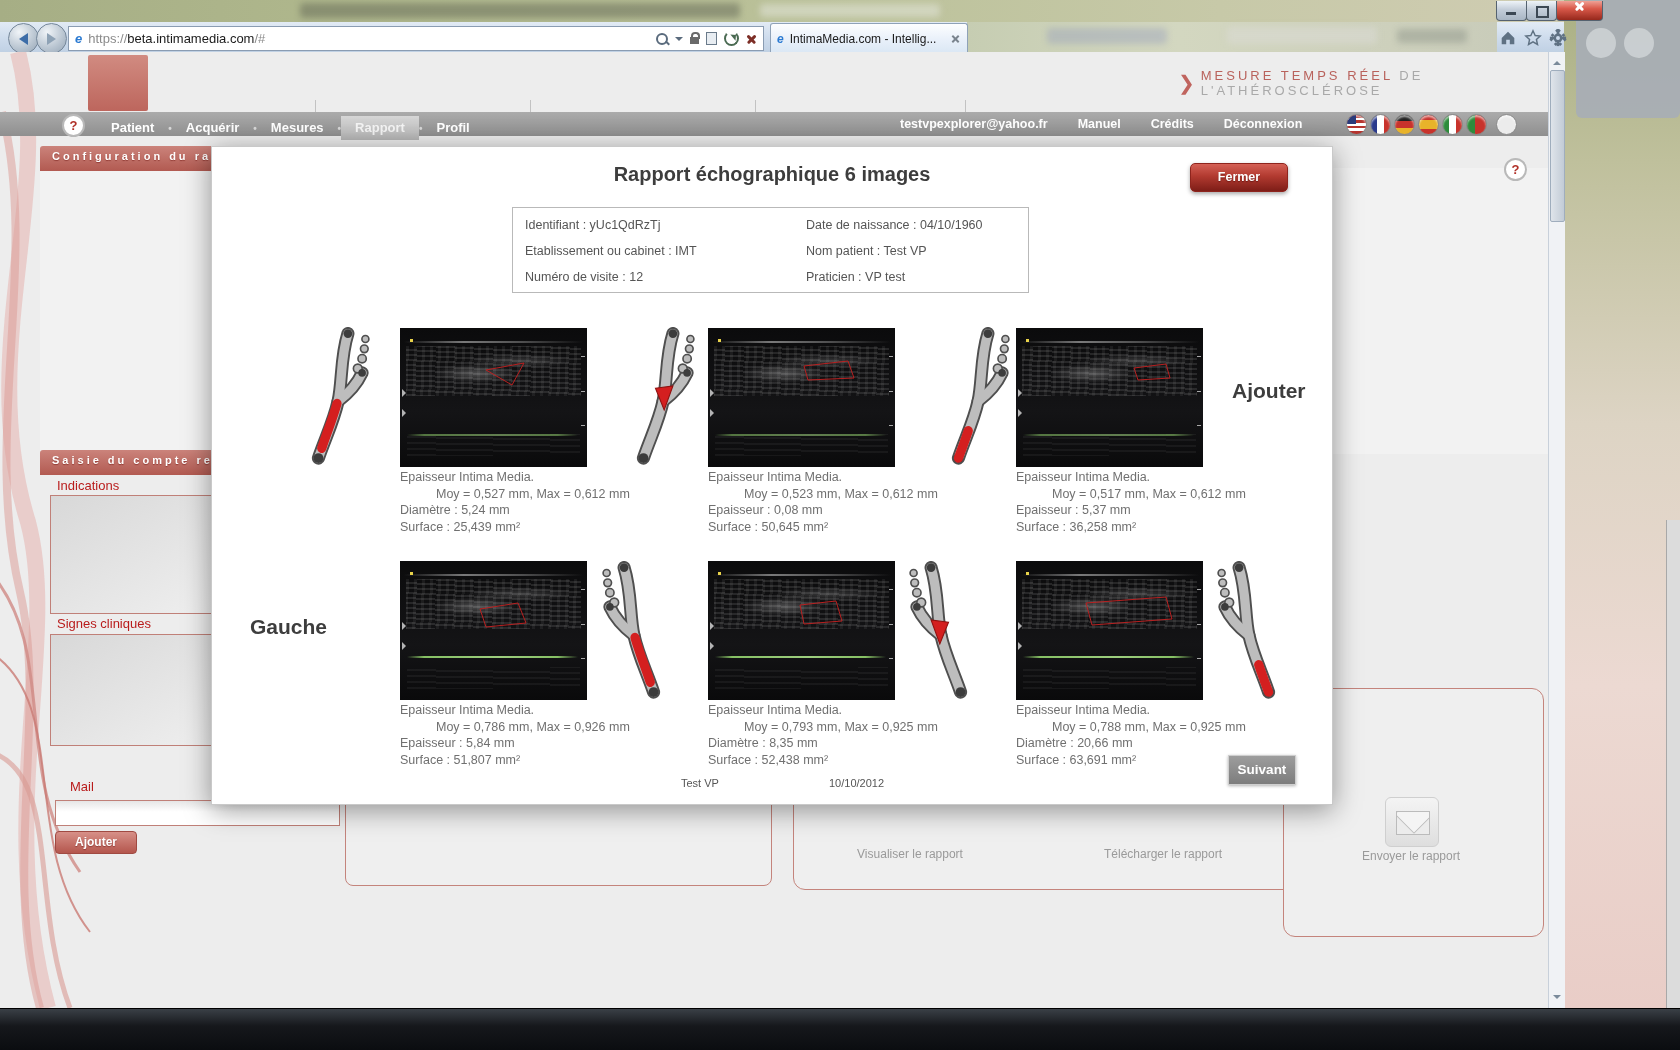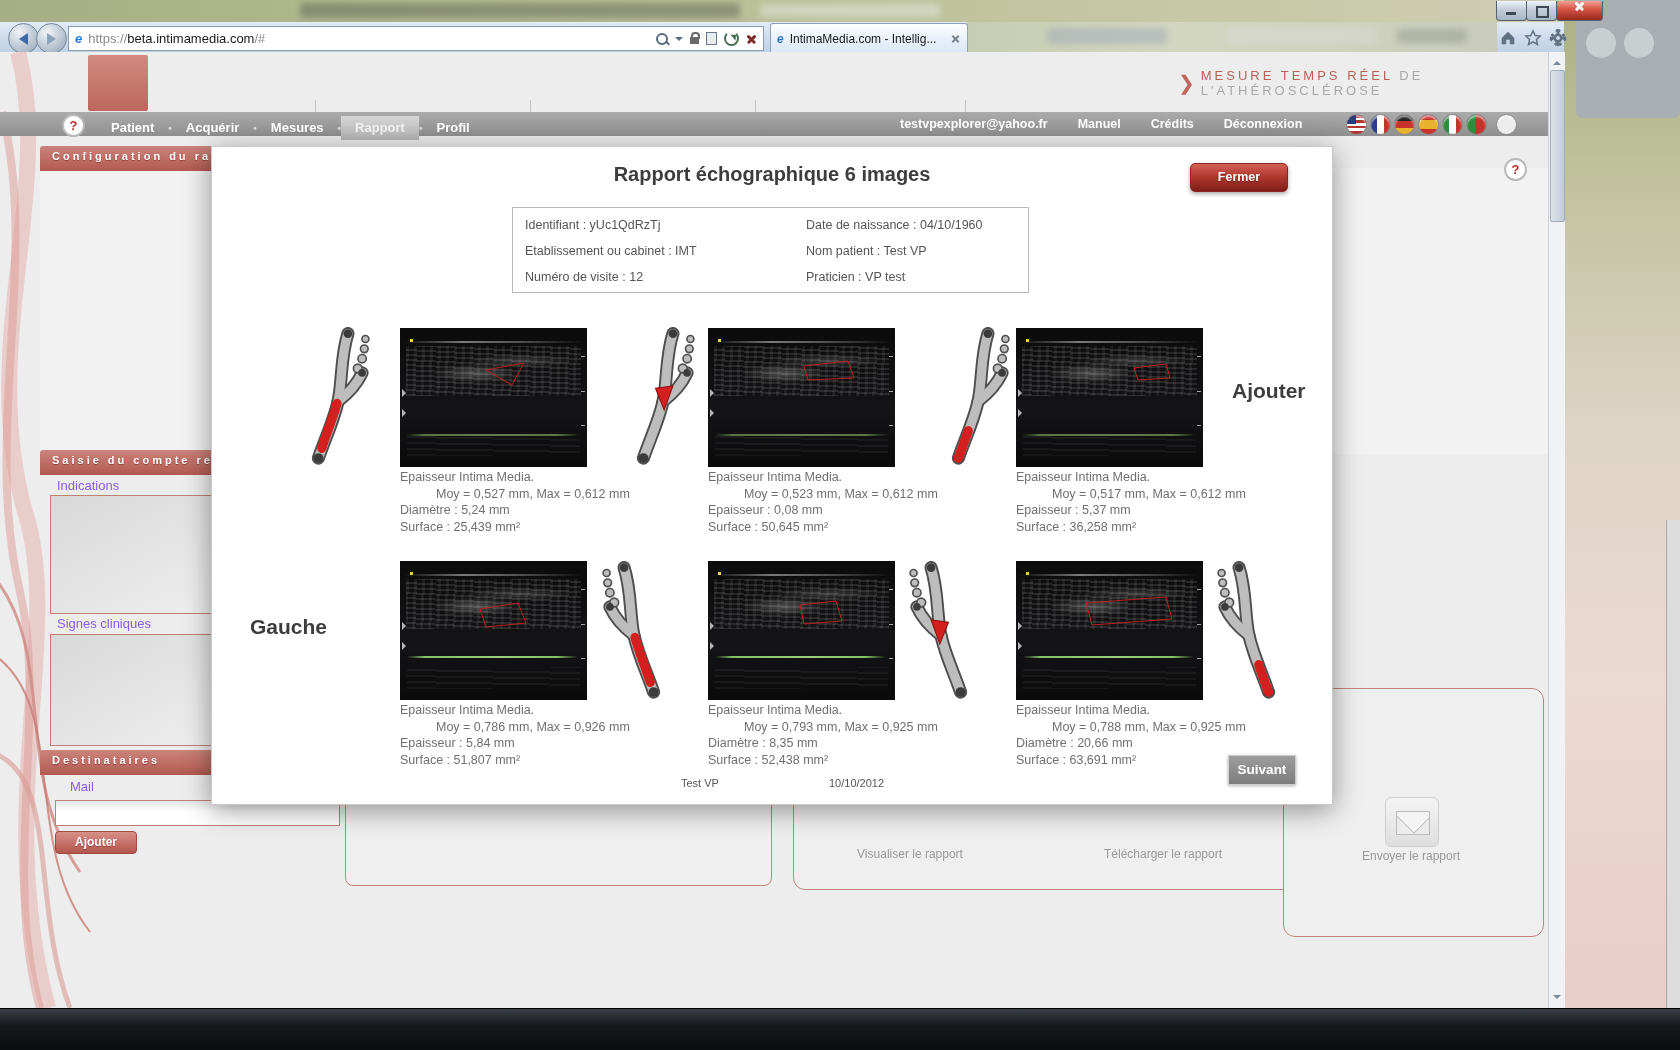--- a/index.html
+++ b/index.html
@@ -115,21 +115,21 @@
   .thumbstrip .mini .strk{position:absolute;left:16px;top:7px;width:70px;height:3px;background:linear-gradient(90deg,#777,#aaa,#666);opacity:.8;}
   .thumbstrip .bt{position:absolute;right:2px;width:14px;height:9px;background:#cfcfcf;border:1px solid #999;}
   .thumbstrip .bt.u{top:1px;} .thumbstrip .bt.d{bottom:1px;}
   .thumbstrip .bt:after{content:"";position:absolute;left:4px;border:3px solid transparent;}
   .thumbstrip .bt.u:after{top:2px;border-bottom-color:#555;}
   .thumbstrip .bt.d:after{top:3px;border-top-color:#555;}
   .pin{position:absolute;width:11px;height:11px;border-radius:50%;border:1px solid #6a6a6a;
     background:radial-gradient(circle at 35% 30%,#e2e2e2,#8f8f8f);}
 
   .pgbox{position:absolute;border:1px solid #c08078;background:linear-gradient(150deg,#d8d8d8,#efefef 75%);}
-  .pglabel{position:absolute;color:#8b5cf6;font-size:13px;}
+  .pglabel{position:absolute;color:#b91c1c;font-size:13px;}
   #mail-input{left:55px;top:748px;width:283px;height:24px;background:linear-gradient(#e6e6e6,#ffffff 45%);border:1px solid #c08078;}
   #btn-ajouter{left:55px;top:779px;width:80px;height:21px;border-radius:4px;border:1px solid #a04a42;
     background:linear-gradient(#d79088,#b4564d);color:#fff;font-size:12px;font-weight:bold;text-align:center;line-height:21px;
     text-shadow:0 1px 1px rgba(100,20,15,.5);}
   .rpanel{position:absolute;border:1px solid #c4847c;border-radius:12px;background:#efefef;}
   #env-box{left:1385px;top:745px;width:52px;height:48px;border-radius:6px;border:1px solid #cfcfcf;
     background:linear-gradient(#f4f4f4,#dedede);}
   #env-box .env{position:absolute;left:10px;top:13px;width:32px;height:22px;background:#ececec;border:1px solid #bbb;overflow:hidden;}
   #env-box .env:before{content:"";position:absolute;left:-2px;top:-12px;width:26px;height:26px;transform:rotate(45deg);border:1px solid #bbb;background:#f4f4f4;margin-left:5px;}
   .linklabel{position:absolute;color:#9a9a9a;font-size:12px;text-align:center;}
@@ -375,21 +375,20 @@
     </div>
     <div class="pin" style="left:367px;top:131px;"></div>
     <div class="pin" style="left:827px;top:131px;"></div>
     <div class="pin" style="left:1157px;top:131px;"></div>
 
     <div class="sec-hdr" style="left:40px;top:398px;width:290px;">Saisie du compte rend</div>
     <div class="pglabel" style="left:57px;top:426px;">Indications</div>
     <div class="pgbox" style="left:50px;top:443px;width:290px;height:117px;"></div>
     <div class="pglabel" style="left:57px;top:564px;">Signes cliniques</div>
     <div class="pgbox" style="left:50px;top:582px;width:290px;height:110px;"></div>
-    <div class="sec-hdr" style="left:40px;top:698px;width:290px;">Destinataires</div>
     <div class="pglabel" style="left:70px;top:727px;">Mail</div>
     <div class="abs" id="mail-input"></div>
     <div class="abs" id="btn-ajouter">Ajouter</div>
 
     <div class="rpanel" style="left:345px;top:738px;width:425px;height:94px;border-radius:8px;"></div>
     <div class="rpanel" style="left:793px;top:508px;width:537px;height:328px;"></div>
     <div class="rpanel" style="left:1283px;top:636px;width:259px;height:247px;"></div>
     <div class="abs" id="env-box">
         <div class="env"></div>
       </div>

